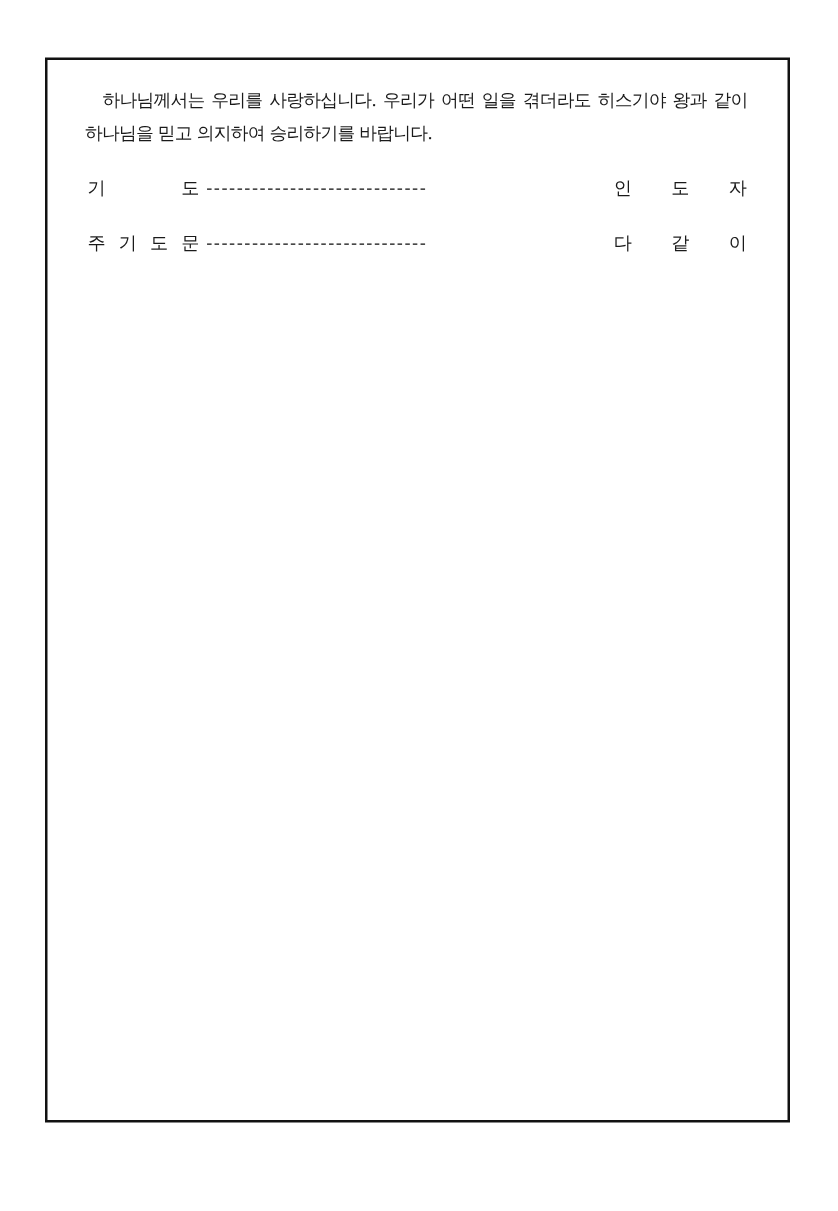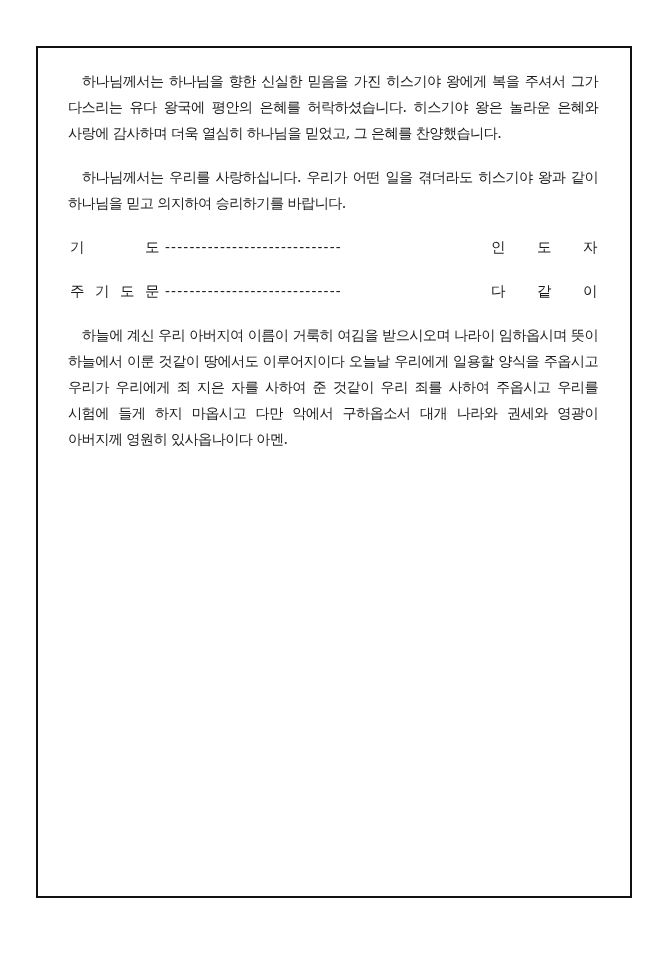--- a/index.html
+++ b/index.html
@@ -54,21 +54,20 @@
       letter-spacing: 1.2px;
       color: #222;
     }
   </style>
 </head>
 <body>
 
 <div class="frame">
   <div class="content">
 
-    <p class="para">하나님께서는 하나님을 향한 신실한 믿음을 가진 히스기야 왕에게 복을 주셔서 그가 다스리는 유다 왕국에 평안의 은혜를 허락하셨습니다. 히스기야 왕은 놀라운 은혜와 사랑에 감사하며 더욱 열심히 하나님을 믿었고, 그 은혜를 찬양했습니다.</p>
     <p class="para">하나님께서는 우리를 사랑하십니다. 우리가 어떤 일을 겪더라도 히스기야 왕과 같이 하나님을 믿고 의지하여 승리하기를 바랍니다.</p>
 
     <div class="heading-row">
       <span style="left:2px">기</span>
       <span style="left:77px">도</span>
       <span class="dashes" style="left:97px">-----------------------------</span>
       <span style="left:423px">인</span>
       <span style="left:469px">도</span>
       <span style="left:515px">자</span>
     </div>
@@ -78,16 +77,15 @@
       <span style="left:2px">주</span>
       <span style="left:27px">기</span>
       <span style="left:52px">도</span>
       <span style="left:77px">문</span>
       <span class="dashes" style="left:97px">-----------------------------</span>
       <span style="left:423px">다</span>
       <span style="left:469px">같</span>
       <span style="left:515px">이</span>
     </div>
 
-    <p class="para">하늘에 계신 우리 아버지여 이름이 거룩히 여김을 받으시오며 나라이 임하옵시며 뜻이 하늘에서 이룬 것같이 땅에서도 이루어지이다 오늘날 우리에게 일용할 양식을 주옵시고 우리가 우리에게 죄 지은 자를 사하여 준 것같이 우리 죄를 사하여 주옵시고 우리를 시험에 들게 하지 마옵시고 다만 악에서 구하옵소서 대개 나라와 권세와 영광이 아버지께 영원히 있사옵나이다 아멘.</p>
 
   </div>
 </div>
 
 </body></html>

